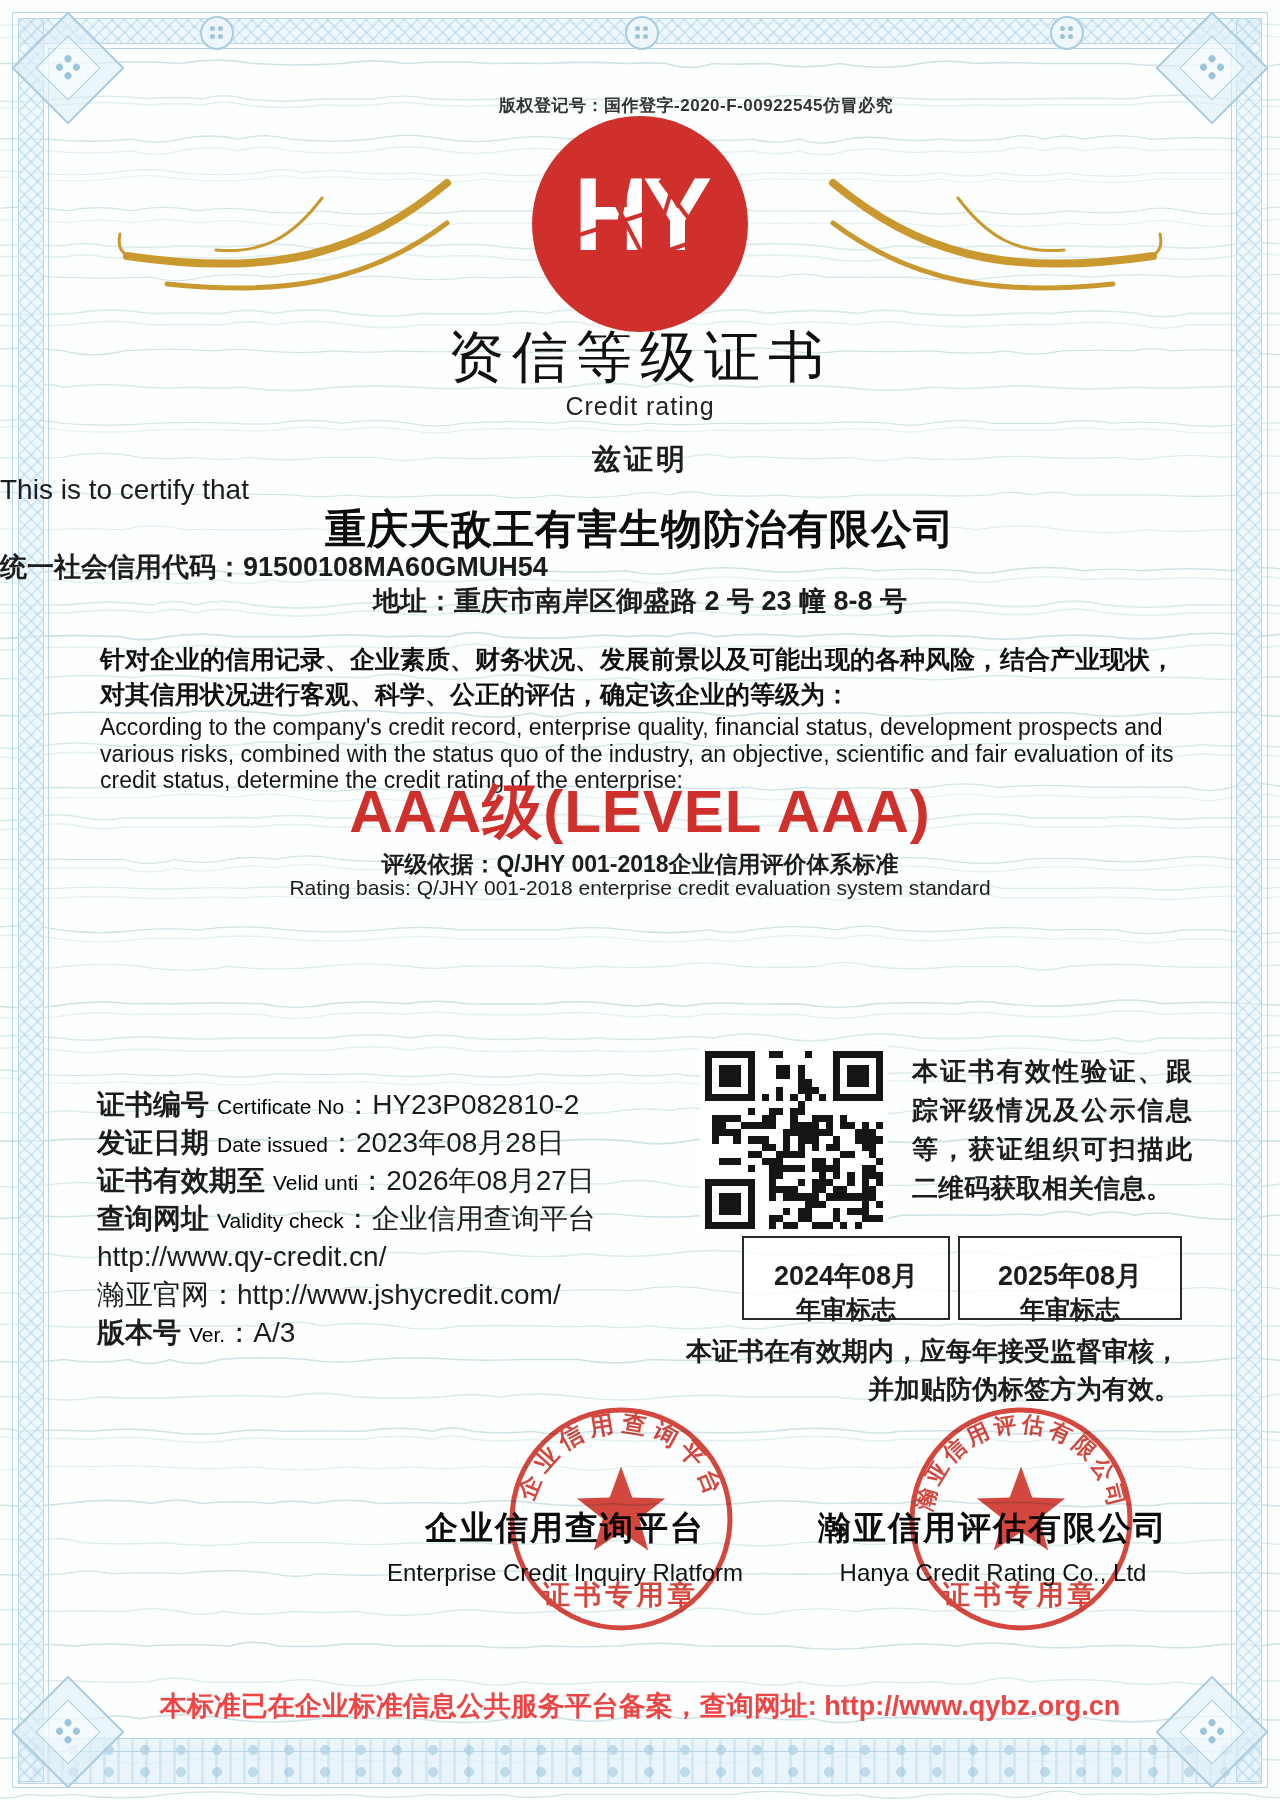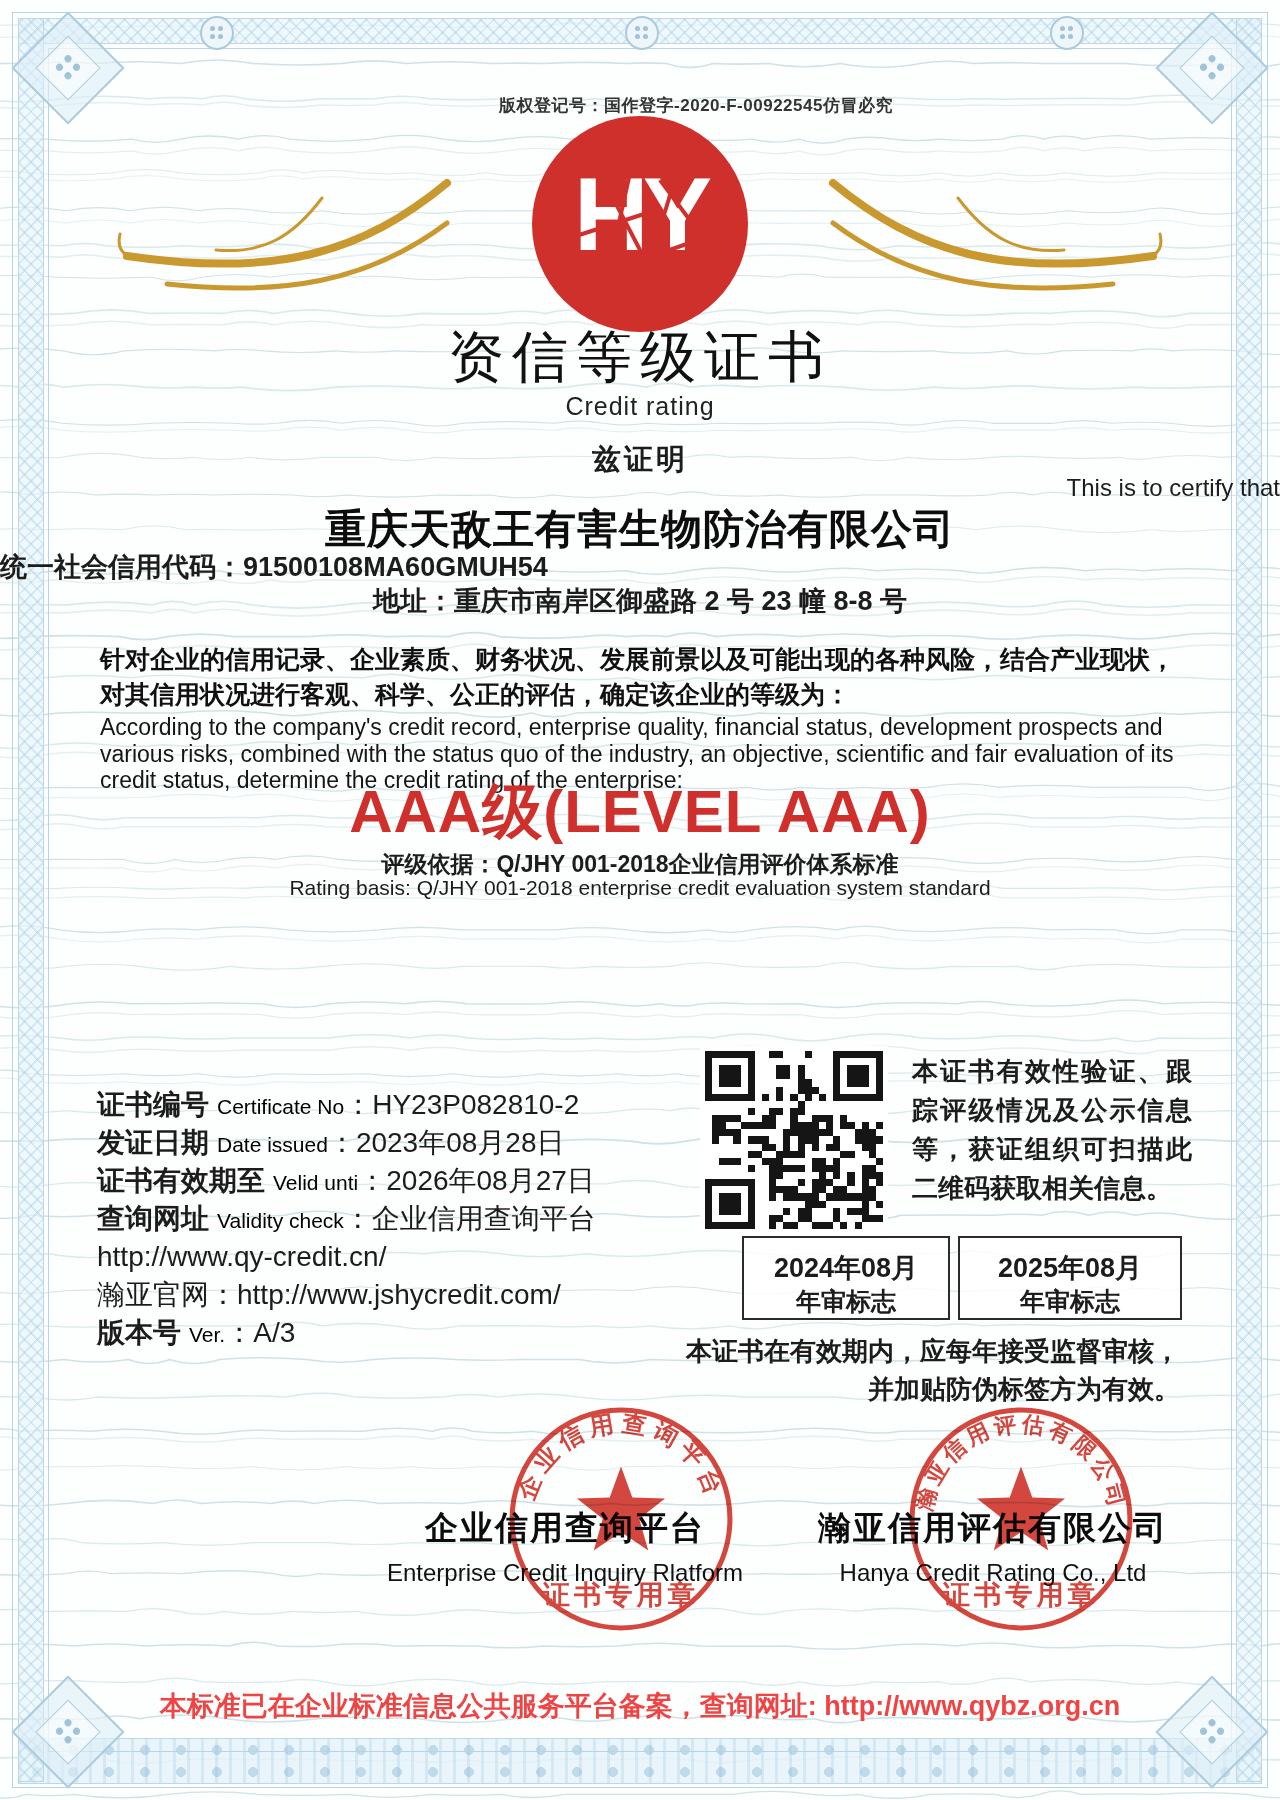--- a/index.html
+++ b/index.html
@@ -57,21 +57,21 @@
     font-size:17px;font-weight:600;color:#333;letter-spacing:.5px;z-index:3;}
   .logo{top:116px;left:532px;width:216px;height:216px;border-radius:50%;background:var(--red);z-index:3;}
   .logo .hy{position:absolute;width:100%;top:46px;text-align:center;font-size:104px;line-height:104px;
     font-weight:800;color:#fff;letter-spacing:-6px;}
   .logo svg{position:absolute;inset:0;}
   .flourish{top:168px;z-index:3;}
   .flourish.l{left:112px;} .flourish.r{right:112px;transform:scaleX(-1);}
   .title-cn{top:320px;left:0;width:100%;text-align:center;font-size:56px;font-weight:400;letter-spacing:8px;z-index:3;color:#111;}
   .title-en{top:392px;left:0;width:100%;text-align:center;font-size:25px;font-weight:500;letter-spacing:1px;z-index:3;color:#222;}
   .certify-cn{top:440px;left:0;width:100%;text-align:center;font-size:29px;font-weight:600;letter-spacing:3px;z-index:3;}
-  .certify-en{top:474px;left:0;width:100%;text-align:right;font-size:24px;font-weight:500;z-index:3;}
+  .certify-en{top:474px;left:0;width:100%;text-align:left;font-size:28px;font-weight:500;z-index:3;}
   .company{top:502px;left:0;width:100%;text-align:center;font-size:41px;font-weight:800;letter-spacing:1px;z-index:3;color:#0d0d0d;}
   .code-line{top:549px;left:0;width:100%;text-align:left;font-size:27px;font-weight:700;z-index:3;}
   .addr-line{top:583px;left:0;width:100%;text-align:center;font-size:27px;font-weight:700;z-index:3;}
 
   
   .para-cn{top:642px;left:100px;width:1085px;font-size:25px;font-weight:600;line-height:35px;z-index:3;color:#101010;}
   .para-en{top:714px;left:100px;width:1085px;font-size:23px;font-weight:400;line-height:26.5px;z-index:3;color:#151515;}
   .level{top:772px;left:0;width:100%;text-align:center;font-size:60px;font-weight:800;color:var(--red);letter-spacing:1px;z-index:3;}
   .basis-cn{top:849px;left:0;width:100%;text-align:center;font-size:23px;font-weight:600;z-index:3;}
   .basis-en{top:876px;left:0;width:100%;text-align:center;font-size:21px;font-weight:500;z-index:3;}
@@ -81,21 +81,21 @@
   .details .row{height:38px;display:flex;align-items:baseline;white-space:nowrap;}
   .details .lab{font-size:28px;font-weight:700;}
   .details .en{font-size:21px;font-weight:400;margin-left:8px;color:#000000;}
   .details .val{font-size:28px;font-weight:500;}
   .details .plain{font-size:28px;font-weight:500;height:38px;line-height:38px;white-space:nowrap;}
 
   
   .qr{top:1046px;left:700px;z-index:3;background:#fff;padding:5px;}
   .qr-note{top:1052px;left:912px;width:280px;font-size:26px;font-weight:600;line-height:39px;z-index:3;text-align:justify;}
   .rev-box{top:1236px;height:84px;border:2.5px solid #2b2b2b;background:rgba(255,255,255,.78);
-    z-index:3;text-align:center;box-sizing:border-box;padding-top:14px;}
+    z-index:3;text-align:center;box-sizing:border-box;padding-top:22px;}
   .rev-box .l1{font-size:27px;font-weight:600;line-height:32px;}
   .rev-box .l2{font-size:25px;font-weight:600;line-height:34px;}
   .rev-box.b1{left:742px;width:208px;}
   .rev-box.b2{left:958px;width:224px;}
   .rev-note{top:1332px;right:100px;width:620px;text-align:right;font-size:26px;font-weight:600;line-height:38px;z-index:3;}
 
   
   .seal{width:232px;height:232px;z-index:4;opacity:.92;mix-blend-mode:multiply;}
   .seal.s1{left:505px;top:1406px;}
   .seal.s2{left:905px;top:1406px;}

